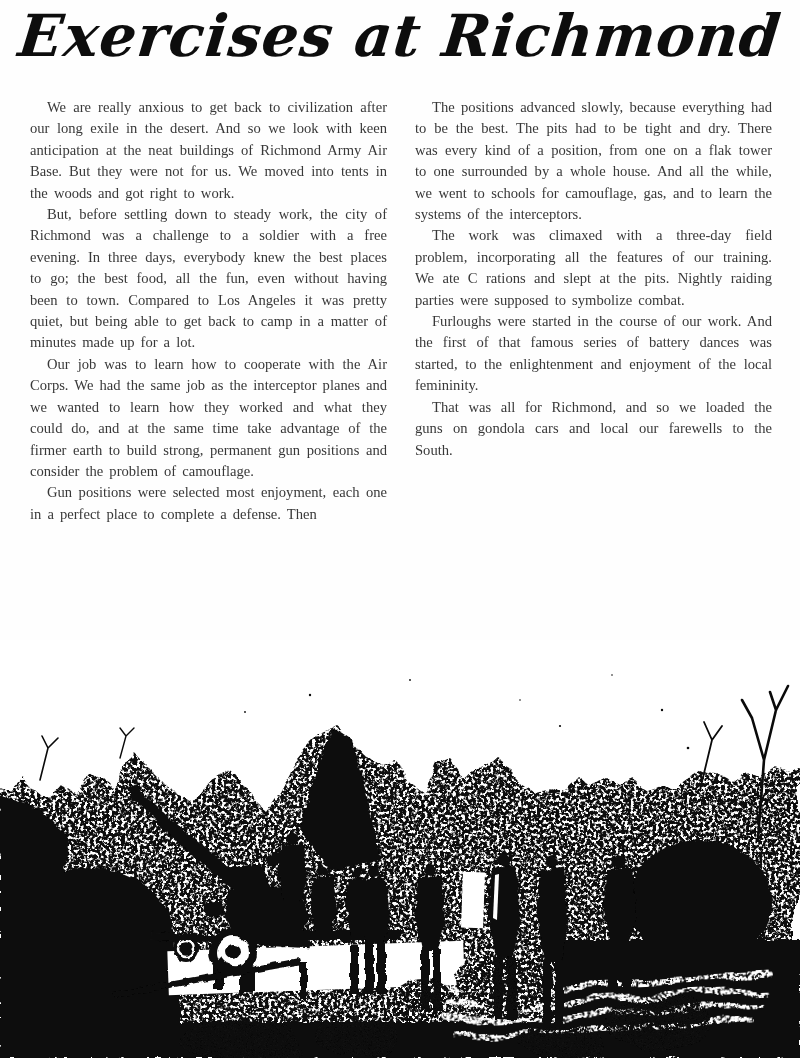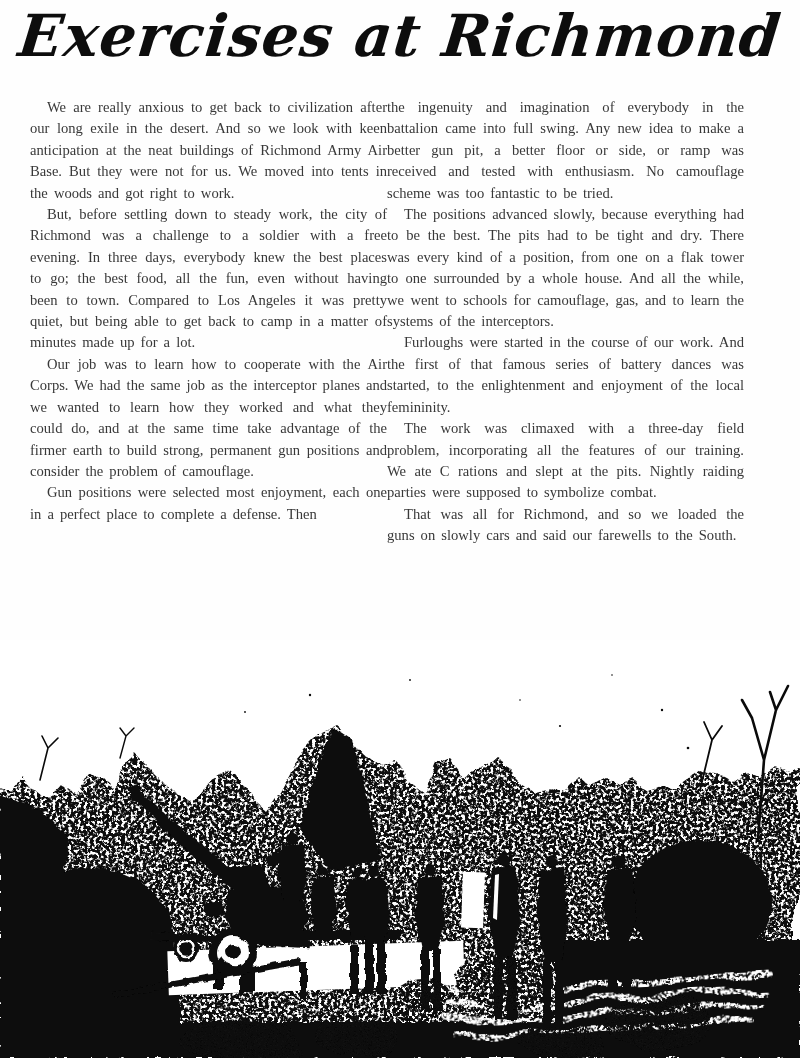--- a/index.html
+++ b/index.html
@@ -26,20 +26,21 @@
     transform: skewX(-6deg);
     letter-spacing: 1px;
     white-space: nowrap;
   }
   .columns {
     position: absolute;
     top: 97px;
     left: 30px;
     width: 742px;
     display: flex;
+    gap: 28px;
   }
   .col {
     width: 357px;
     font-size: 14.6px;
     line-height: 21.4px;
     text-align: justify;
     color: #383838;
     word-spacing: 2.4px;
   }
   .col p { margin: 0; text-indent: 17px; }
@@ -61,25 +62,24 @@
   <div class="title">Exercises at Richmond</div>
 
   <div class="columns">
     <div class="col">
       <p>We are really anxious to get back to civilization after our long exile in the desert.  And so we look with keen anticipation at the neat buildings of Richmond Army Air Base.  But they were not for us. We moved into tents in the woods and got right to work.</p>
       <p>But, before settling down to steady work, the city of Richmond was a challenge to a soldier with a free evening.  In three days, everybody knew the best places to go; the best food, all the fun, even without having been to town.  Compared to Los Angeles it was pretty quiet, but being able to get back to camp in a matter of minutes made up for a lot.</p>
       <p>Our job was to learn how to cooperate with the Air Corps.  We had the same job as the interceptor planes and we wanted to learn how they worked and what they could do, and at the same time take advantage of the firmer earth to build strong, permanent gun positions and consider the problem of camouflage.</p>
       <p>Gun positions were selected most enjoyment, each one in a perfect place to complete a defense.  Then</p>
     </div>
     <div class="col">
-      <p class="no-indent">the ingenuity and imagination of everybody in the battalion came into full swing.  Any new idea to make a better gun pit, a better floor or side, or ramp was received and tested with enthusiasm.  No camouflage scheme was too fantastic to be tried.</p>
       <p>The positions advanced slowly, because everything had to be the best.  The pits had to be tight and dry.  There was every kind of a position, from one on a flak tower to one surrounded by a whole house. And all the while, we went to schools for camouflage, gas, and to learn the systems of the interceptors.</p>
+      <p>The work was climaxed with a three-day field problem, incorporating all the features of our training.  We ate C rations and slept at the pits.  Nightly raiding parties were supposed to symbolize combat.</p>
       <p>Furloughs were started in the course of our work. And the first of that famous series of battery dances was started, to the enlightenment and enjoyment of the local femininity.</p>
-      <p>The work was climaxed with a three-day field problem, incorporating all the features of our training.  We ate C rations and slept at the pits.  Nightly raiding parties were supposed to symbolize combat.</p>
-      <p>That was all for Richmond, and so we loaded the guns on slowly cars and said our farewells to the South.</p>
+      <p>That was all for Richmond, and so we loaded the guns on gondola cars and local our farewells to the South.</p>
     </div>
   </div>
 
   <div class="photo">
     <svg viewBox="0 0 800 418" role="img" aria-label="High-contrast black and white photograph of soldiers gathered around an anti-aircraft gun in a clearing among pine trees and brush">
       <defs>
         <filter id="foliage" x="-6%" y="-10%" width="112%" height="120%">
           <feTurbulence type="fractalNoise" baseFrequency="0.012 0.022" numOctaves="4" seed="8" result="d"></feTurbulence>
           <feDisplacementMap in="SourceGraphic" in2="d" scale="24" xChannelSelector="R" yChannelSelector="G" result="s"></feDisplacementMap>
           <feTurbulence type="fractalNoise" baseFrequency="0.32" numOctaves="3" seed="4" result="n"></feTurbulence>

